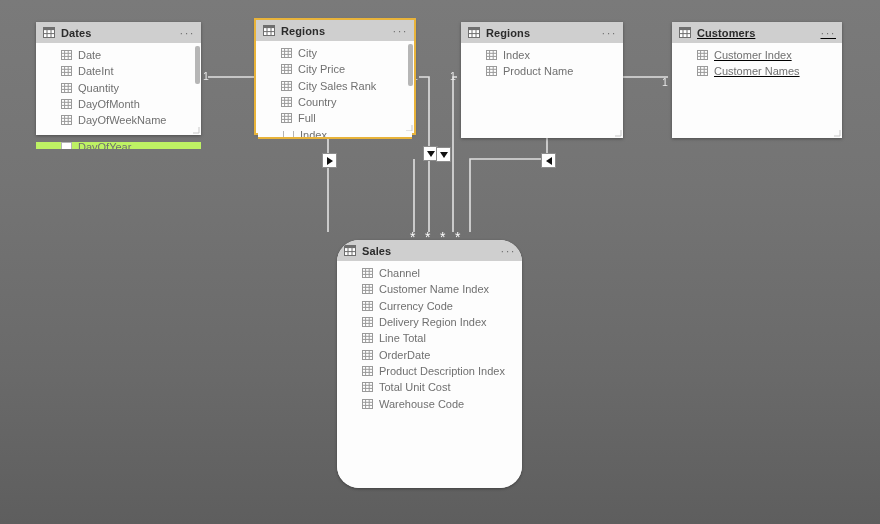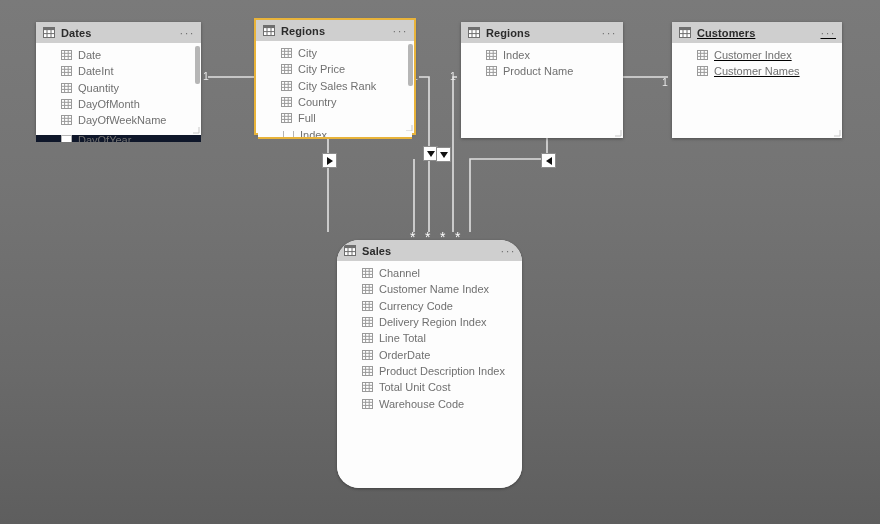--- a/index.html
+++ b/index.html
@@ -166,21 +166,21 @@
           </span>
           <span class="flabel">DayOfWeekName</span>
         </div>
       <div class="sbar" style="height:38px;"></div>
       <svg class="rsz" viewBox="0 0 8 8">
           <path d="M7,1 L7,7 L1,7" fill="none" stroke="#9a9a9a"></path>
         </svg>
     </div>
   </div>
 
-  <div style="position:absolute;left:36px;top:135px;width:165px;height:7px;background:#0f172a;overflow:hidden;">
+  <div style="position:absolute;left:36px;top:142px;width:165px;height:7px;background:#bef264;overflow:hidden;">
     <div class="fld" style="margin-top:-3px;">
         <span class="gi">
           <svg width="11" height="10" viewBox="0 0 11 10">
             <rect x="0.5" y="0.5" width="10" height="9" fill="#fff" stroke="#b4b4b4"></rect>
           </svg>
         </span>
         <span class="flabel">DayOfYear</span>
       </div>
   </div>
 

